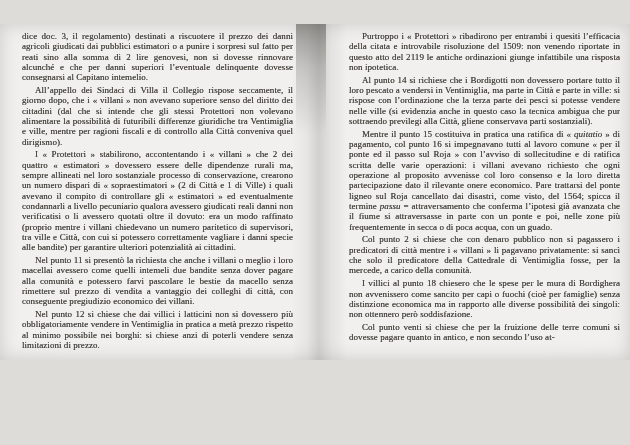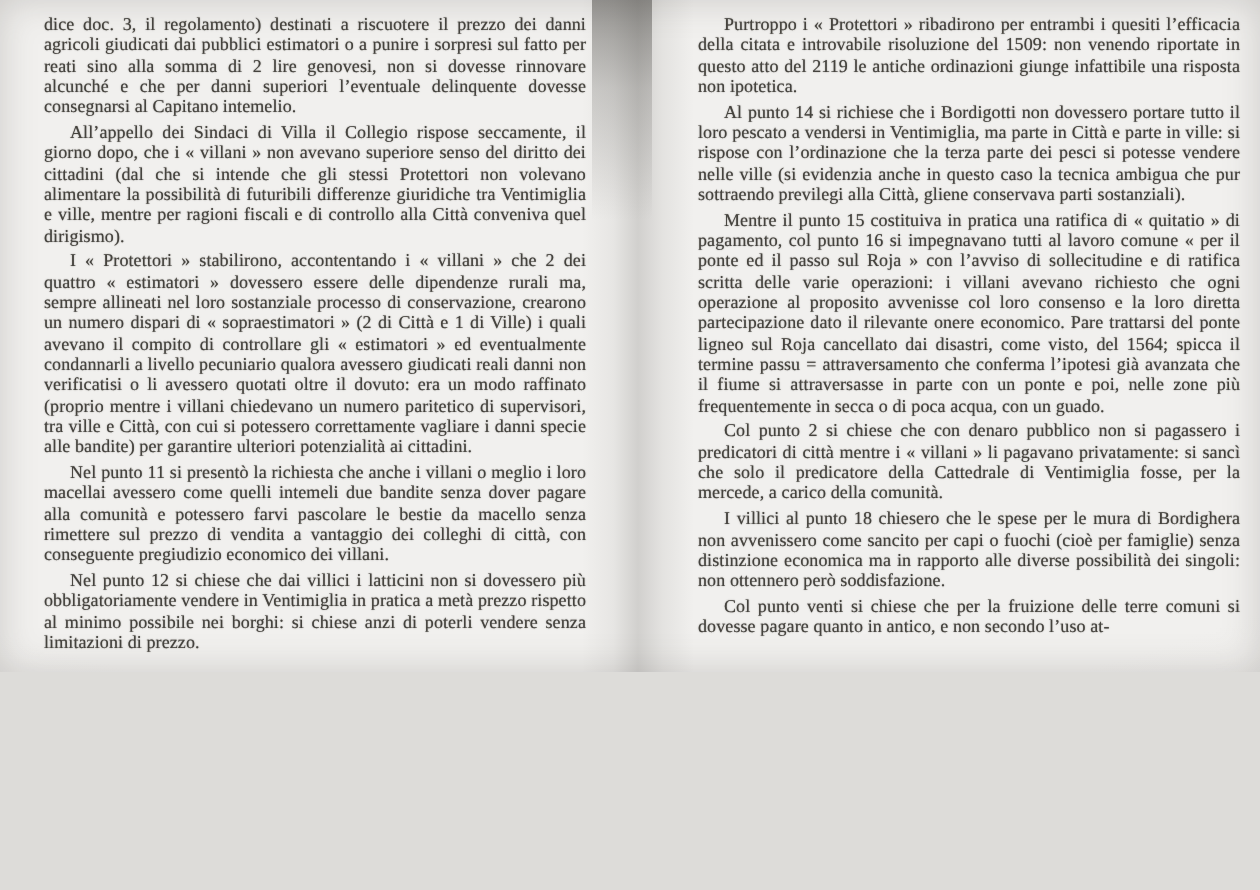--- a/index.html
+++ b/index.html
@@ -12,20 +12,21 @@
   }
   .scan {
     position: relative;
     width: 630px;
     height: 336px;
     overflow: hidden;
     font-family: "Liberation Serif", "DejaVu Serif", serif;
     background:
       radial-gradient(ellipse 140% 120% at 48% 42%, #f1f0ee 55%, #e9e8e5 82%, #e0dfdc 100%);
     box-shadow: inset 0 0 18px rgba(90,88,84,0.25);
+    margin-top: 24px;
   }
   
   .gutter {
     position: absolute;
     left: 291px; top: 0;
     width: 56px; height: 445px;
     background: linear-gradient(to right,
       rgba(110,108,104,0) 0%,
       rgba(110,108,104,0.08) 28%,
       rgba(95,93,89,0.22) 50%,
@@ -52,21 +53,21 @@
     margin: 0;
     font-size: 9px;
     line-height: 10.3px;
     text-align: justify;
     color: #45433e;
     letter-spacing: 0.05px;
     text-shadow: 0 0 0.6px rgba(72,69,64,0.8);
   }
   p.para + p.para { margin-top: 2.6px; }
   p.para.indent { text-indent: 13px; }
-  .italic { }
+  .italic { font-style: italic; }
   .pagenum {
     position: absolute;
     top: 421px;
     font-size: 9.5px;
     color: #45433e;
     text-shadow: 0 0 0.6px rgba(72,69,64,0.8);
   }
   .pagenum-left  { left: 23px; font-style: italic; }
   .pagenum-right { left: 349px; width: 272px; text-align: right; }
   

